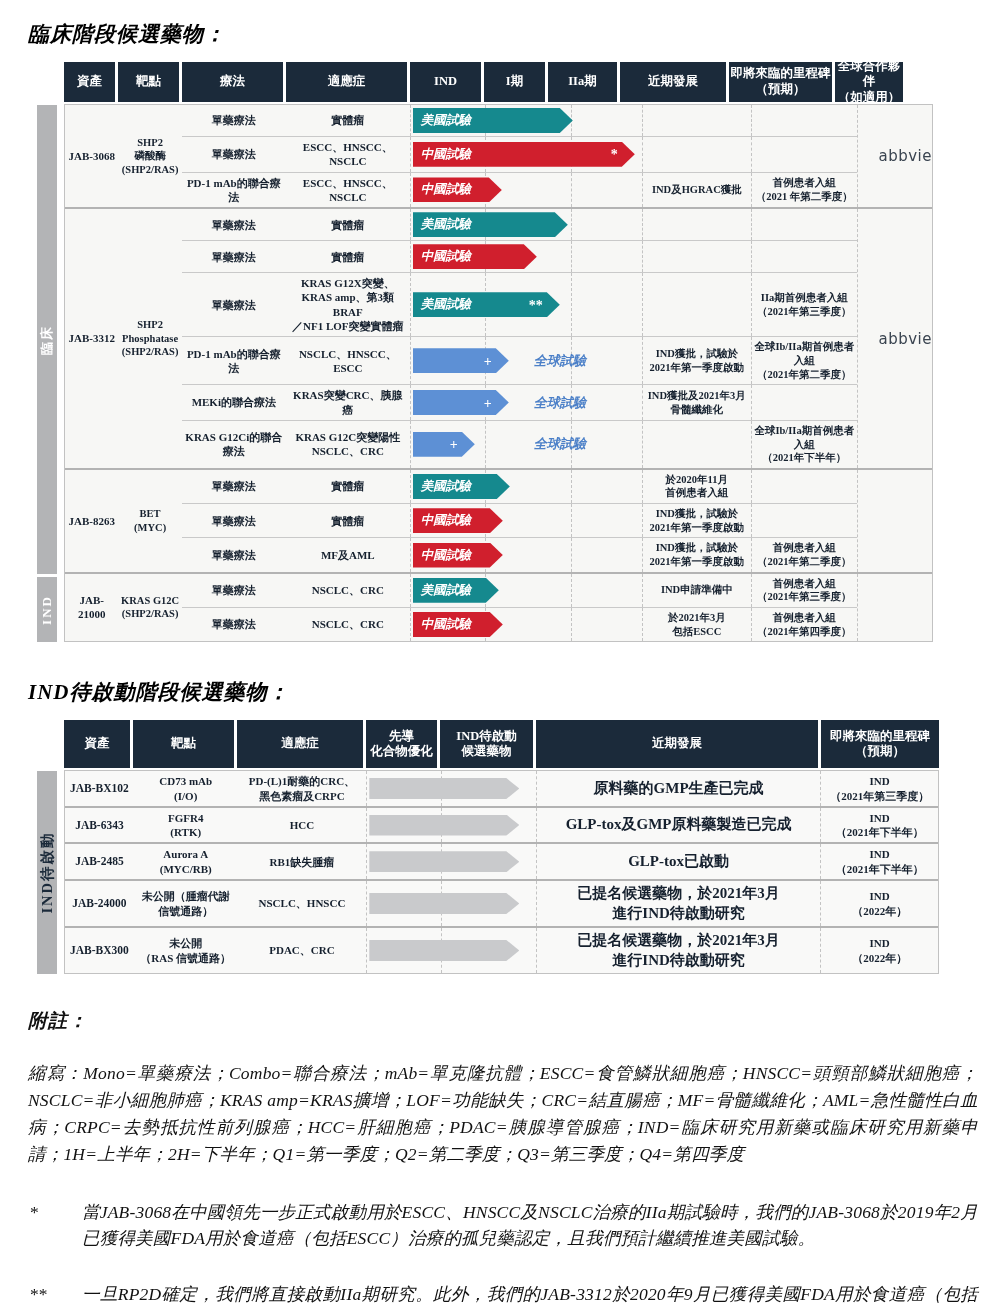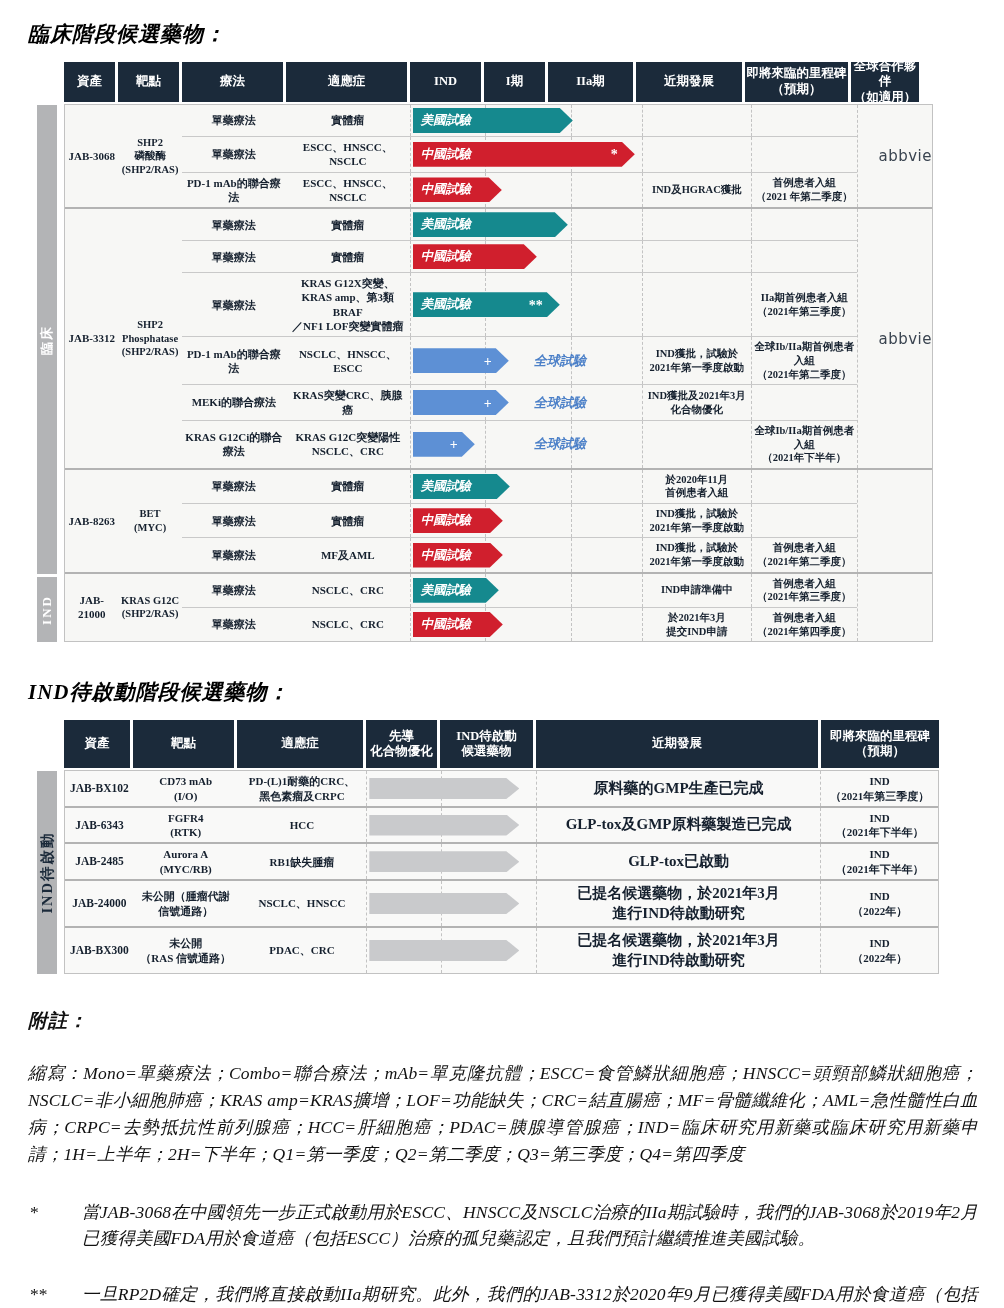--- a/index.html
+++ b/index.html
@@ -33,21 +33,21 @@
     padding:3px 2px;
   }
   
   #t1{width:869px}
   #t1 .th:nth-child(1){width:54px}
   #t1 .th:nth-child(2){width:64px}
   #t1 .th:nth-child(3){width:104px}
   #t1 .th:nth-child(4){width:124px}
   #t1 .th:nth-child(5){width:74px}
   #t1 .th:nth-child(6){width:64px}
-  #t1 .th:nth-child(7){width:88px}
+  #t1 .th:nth-child(7){width:72px}
   #t1 .th:nth-child(8){width:109px}
   #t1 .th:nth-child(9){width:106px}
   #t1 .th:nth-child(10){width:68px}
   #t1 .thead .th{height:40px}
   .group{display:flex;align-items:stretch;border-top:2px solid #b3b3b3}
   .group:first-child{border-top:none}
   .c-asset{width:54px;font-size:11px}
   .c-target{width:64px;font-size:10.5px}
   .rows{width:675px;display:flex;flex-direction:column}
   .row{display:flex;align-items:stretch;border-bottom:1px solid var(--line)}
@@ -278,21 +278,21 @@
           <div class="row">
             <div class="c-therapy cell">MEKi的聯合療法</div>
             <div class="c-ind cell">KRAS突變CRC、胰腺癌</div>
             <div class="c-phase">
                 <div class="arrow global" style="width: 96px;">
                   <span class="amark">+</span>
                 </div>
                 <span class="outside">全球試驗</span>
               </div>
             <div class="c-recent cell">IND獲批及2021年3月
-化合物優化</div>
+骨髓纖維化</div>
             <div class="c-mile cell"></div>
           </div>
           <div class="row">
             <div class="c-therapy cell">KRAS G12Ci的聯合療法</div>
             <div class="c-ind cell">KRAS G12C突變陽性
 NSCLC、CRC</div>
             <div class="c-phase">
                 <div class="arrow global" style="width: 62px;">
                   <span class="amark">+</span>
                 </div>
@@ -375,21 +375,21 @@
           </div>
           <div class="row">
             <div class="c-therapy cell">單藥療法</div>
             <div class="c-ind cell">NSCLC、CRC</div>
             <div class="c-phase">
                 <div class="arrow cn" style="width: 90px;">
                   <span class="alabel">中國試驗</span>
                 </div>
               </div>
             <div class="c-recent cell">於2021年3月
-提交IND申請</div>
+包括ESCC</div>
             <div class="c-mile cell">首例患者入組
 （2021年第四季度）</div>
           </div>
         </div>
         <div class="c-partner">
           <span class="abbvie"></span>
         </div>
       </div>
 
     </div>

